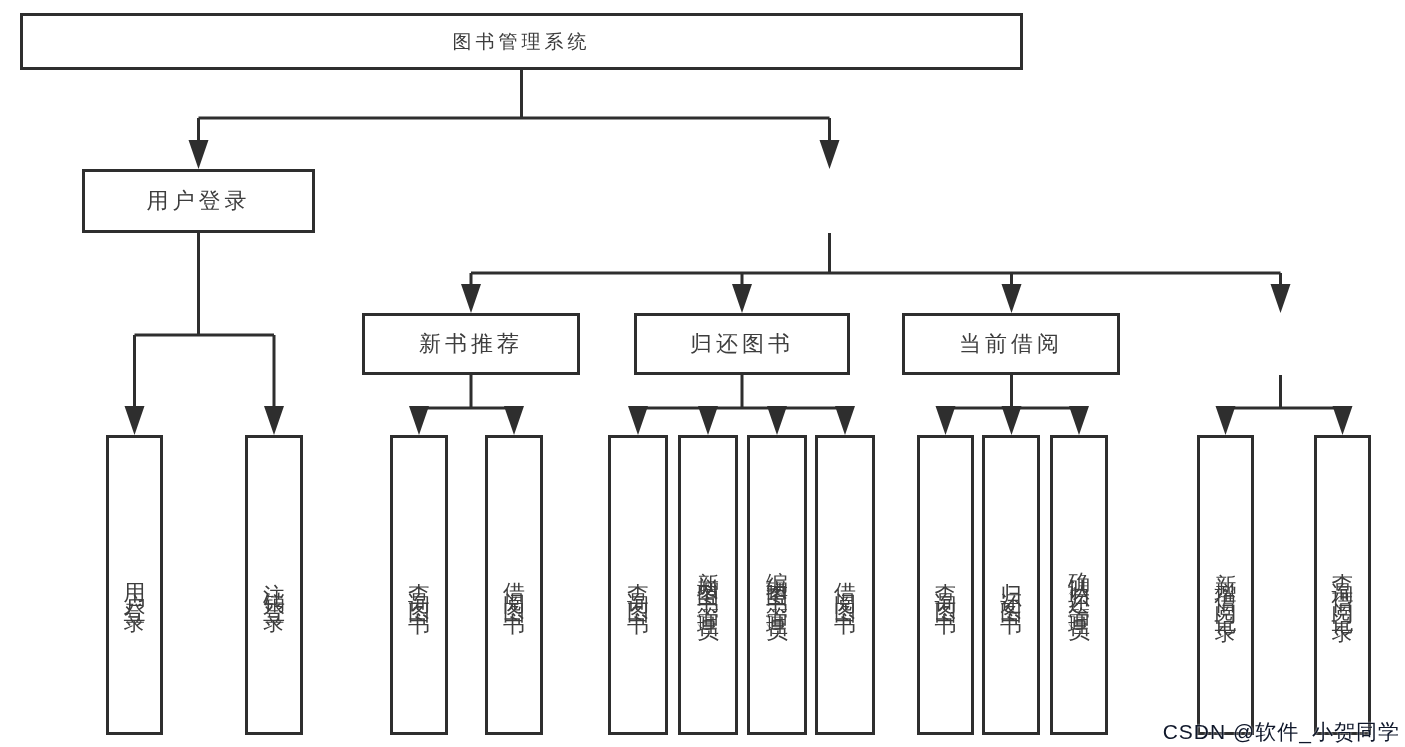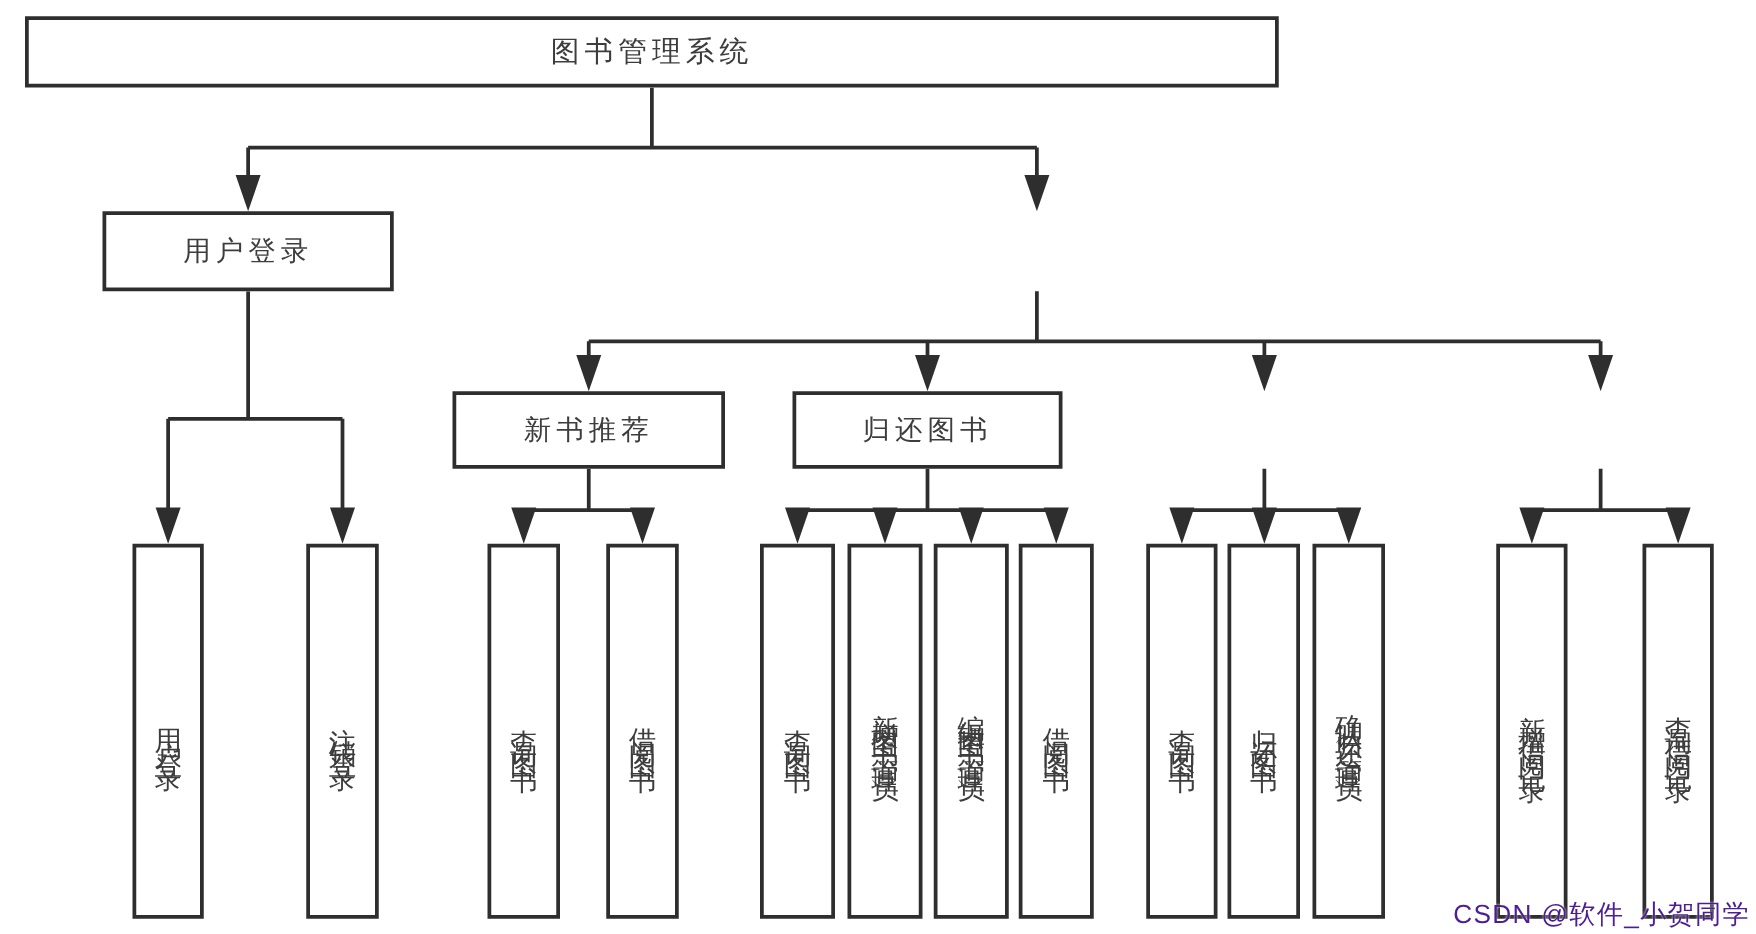--- a/index.html
+++ b/index.html
@@ -32,40 +32,40 @@
     justify-content: center;
     color: #3d3d3d;
   }
   .box.h {
     font-size: 22px;
     letter-spacing: 4px;
     line-height: 1;
     white-space: nowrap;
   }
   .box.title {
-    font-size: 23px;
+    font-size: 19px;
   }
   .box.v {
     writing-mode: vertical-rl;
     text-orientation: mixed;
     font-size: 22px;
     line-height: 1;
     letter-spacing: 10px;
     white-space: nowrap;
   }
   .box.v.long {
     letter-spacing: 7px;
   }
   .watermark {
     position: absolute;
     right: 5px;
     bottom: 5px;
     font-size: 21px;
     line-height: 1;
-    color: #4c1d95;
+    color: #0f172a;
     letter-spacing: 1px;
     white-space: nowrap;
     text-shadow: 0 0 2px #ffffff;
   }
 </style>
 </head>
 <body>
 
 <div class="stage">
 
@@ -111,20 +111,21 @@
       <polygon points="1332.5,406 1352.5,406 1342.5,435"></polygon>
     </g>
   </svg>
 
   <div class="box h title" style="left:20px; top:13px; width:1003px; height:57px;">图书管理系统</div>
 
   <div class="box h" style="left:82px; top:169px; width:233px; height:64px;">用户登录</div>
 
   <div class="box h" style="left:362px; top:313px; width:218px; height:62px;">新书推荐</div>
   <div class="box h" style="left:634px; top:313px; width:216px; height:62px;">归还图书</div>
+  <div class="box h" style="left:902px; top:313px; width:218px; height:62px;">当前借阅</div>
 
   <div class="box v" style="left:106px; top:435px; width:57px; height:300px;">用户登录</div>
   <div class="box v" style="left:245px; top:435px; width:58px; height:300px;">注销登录</div>
 
   <div class="box v" style="left:390px; top:435px; width:58px; height:300px;">查询图书</div>
   <div class="box v" style="left:485px; top:435px; width:58px; height:300px;">借阅图书</div>
 
   <div class="box v" style="left:608px; top:435px; width:60px; height:300px;">查询图书</div>
   <div class="box v long" style="left:678px; top:435px; width:60px; height:300px;">新增图书（管理员）</div>
   <div class="box v long" style="left:747px; top:435px; width:60px; height:300px;">编辑图书（管理员）</div>

